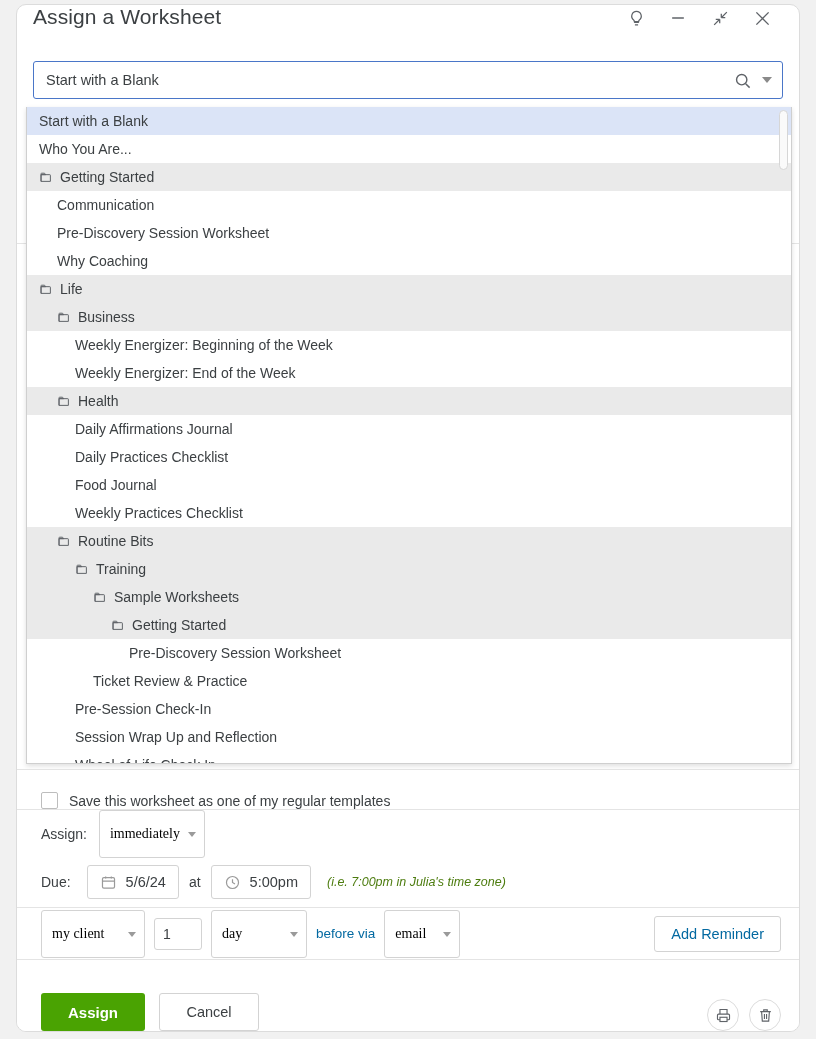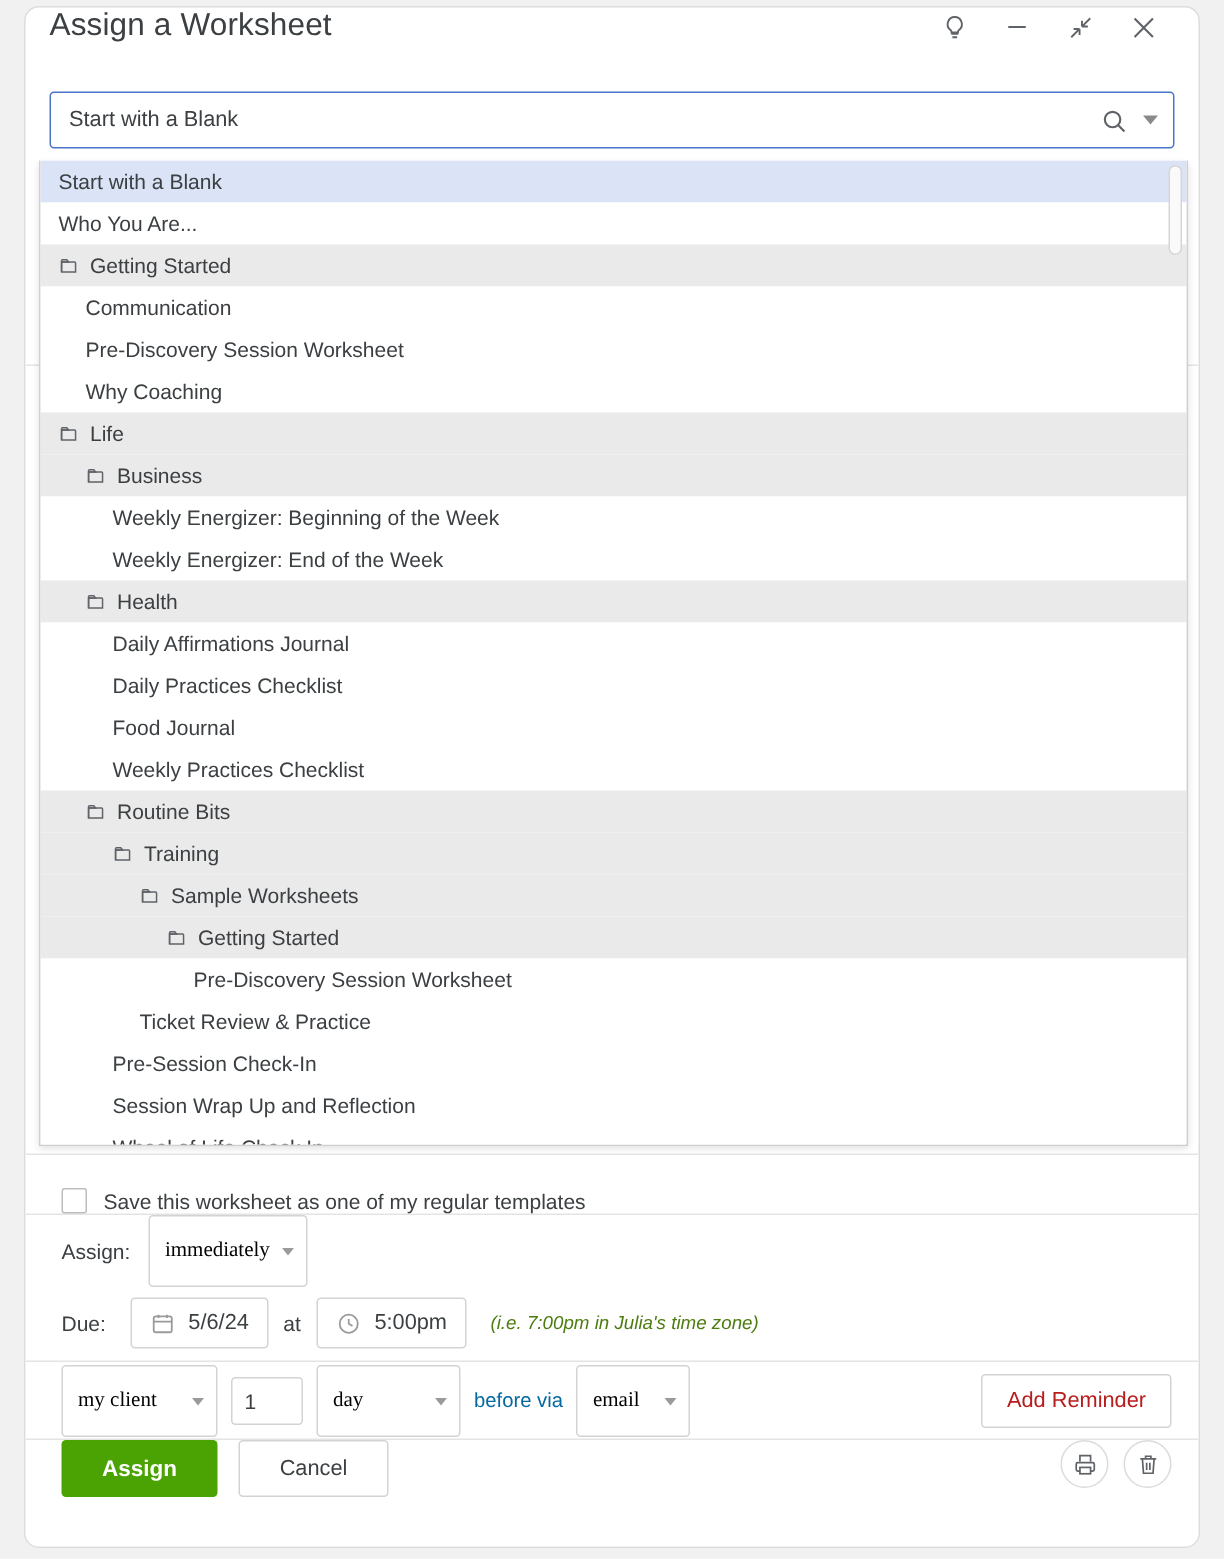--- a/index.html
+++ b/index.html
@@ -224,30 +224,30 @@
     font-family: "Liberation Sans", sans-serif;
   }
   .inline-text { font-size: 13.5px; color: #0369a1; }
   .btn-outline {
     margin-left: auto;
     height: 36px;
     border: 1px solid #d3d3d3;
     border-radius: 3px;
     background: #fff;
     font-size: 14.5px;
-    color: #b91c1c;
+    color: #0369a1;
     padding: 0 16px;
     cursor: pointer;
     font-family: "Liberation Sans", sans-serif;
   }
 
   .actions-row {
     height: 72px;
     display: flex;
-    align-items: flex-start;
+    align-items: flex-end;
     padding: 0 18px 0 24px;
     gap: 14px;
   }
   .btn-primary {
     height: 38px;
     min-width: 104px;
     background: #4aa302;
     color: #fff;
     border: none;
     border-radius: 3px;

